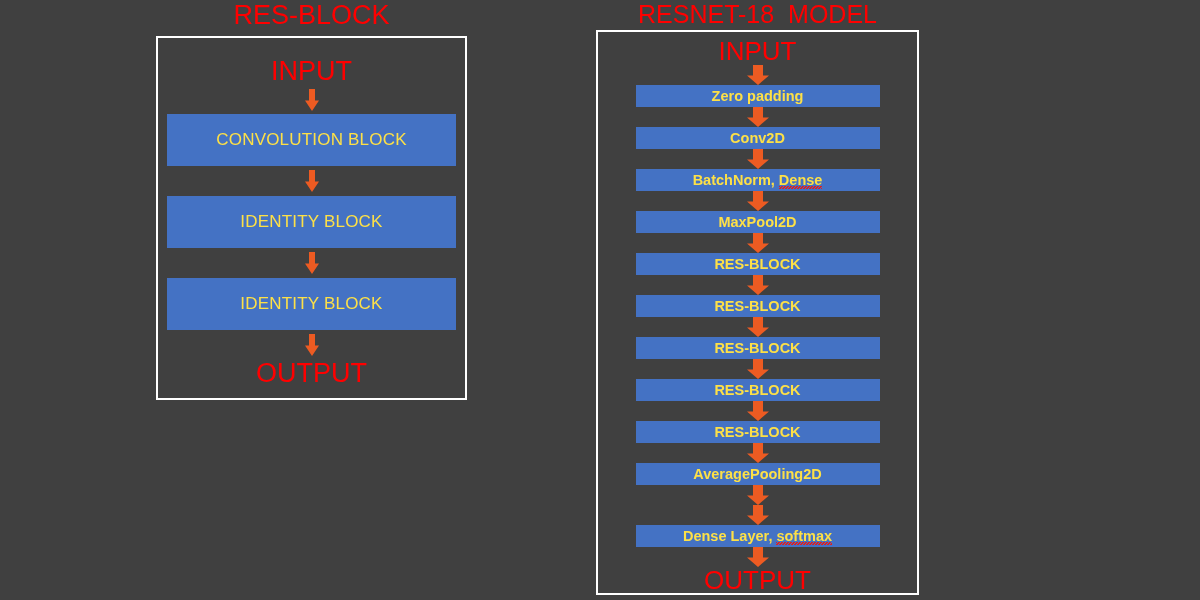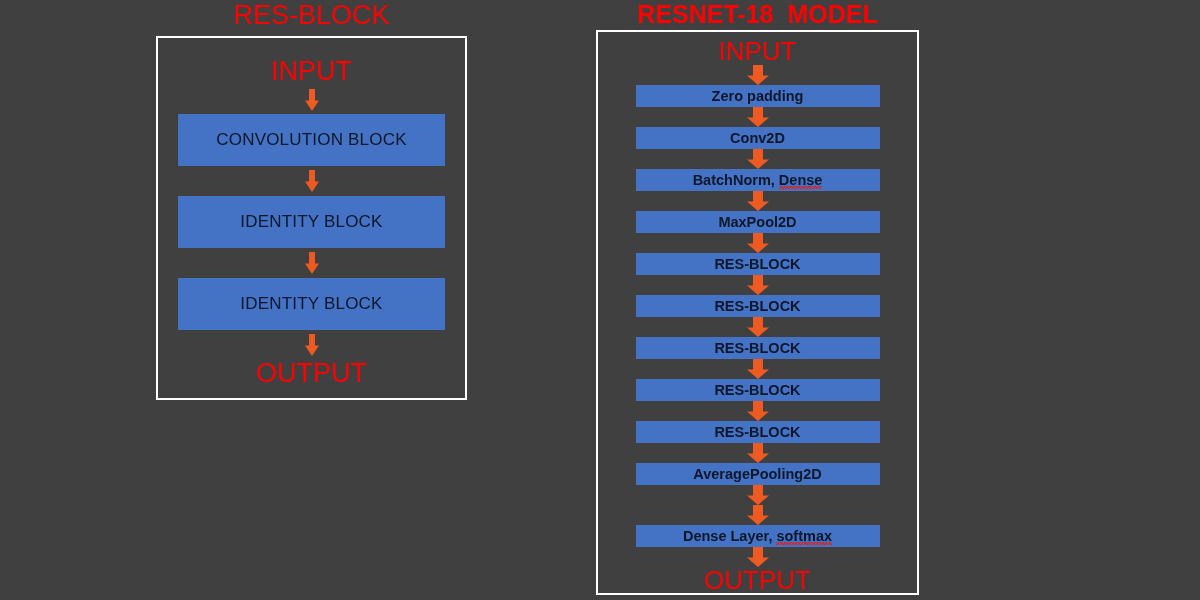--- a/index.html
+++ b/index.html
@@ -36,21 +36,21 @@
     top: 2px;
     width: 311px;
     font-size: 27px;
     font-weight: 400;
   }
   #resnet-title {
     left: 596px;
     top: 2px;
     width: 323px;
     font-size: 25px;
-    font-weight: 700;
+    font-weight: 400;
   }
 
   
   .panel {
     position: absolute;
     border: 2px solid #FFFFFF;
     box-sizing: border-box;
     background: transparent;
   }
   #res-block-panel {
@@ -78,21 +78,21 @@
   .endpoint {
     color: #FF0000;
     text-align: center;
     line-height: 1;
     white-space: pre;
   }
 
   
   .block {
     background: #4472C4;
-    color: #0f172a;
+    color: #fde047;
     display: flex;
     align-items: center;
     justify-content: center;
     text-align: left;
     box-sizing: border-box;
     white-space: pre;
   }
 
   
   .arrow {
@@ -104,21 +104,21 @@
   #res-flow {
     left: 156px;
     top: 36px;
     width: 311px;
   }
   #res-flow .endpoint {
     font-size: 27px;
     font-weight: 400;
   }
   #res-flow .block {
-    width: 267px;
+    width: 289px;
     height: 52px;
     font-size: 17px;
     font-weight: 400;
     letter-spacing: 0.2px;
   }
 
   
   #resnet-flow {
     left: 596px;
     top: 30px;

